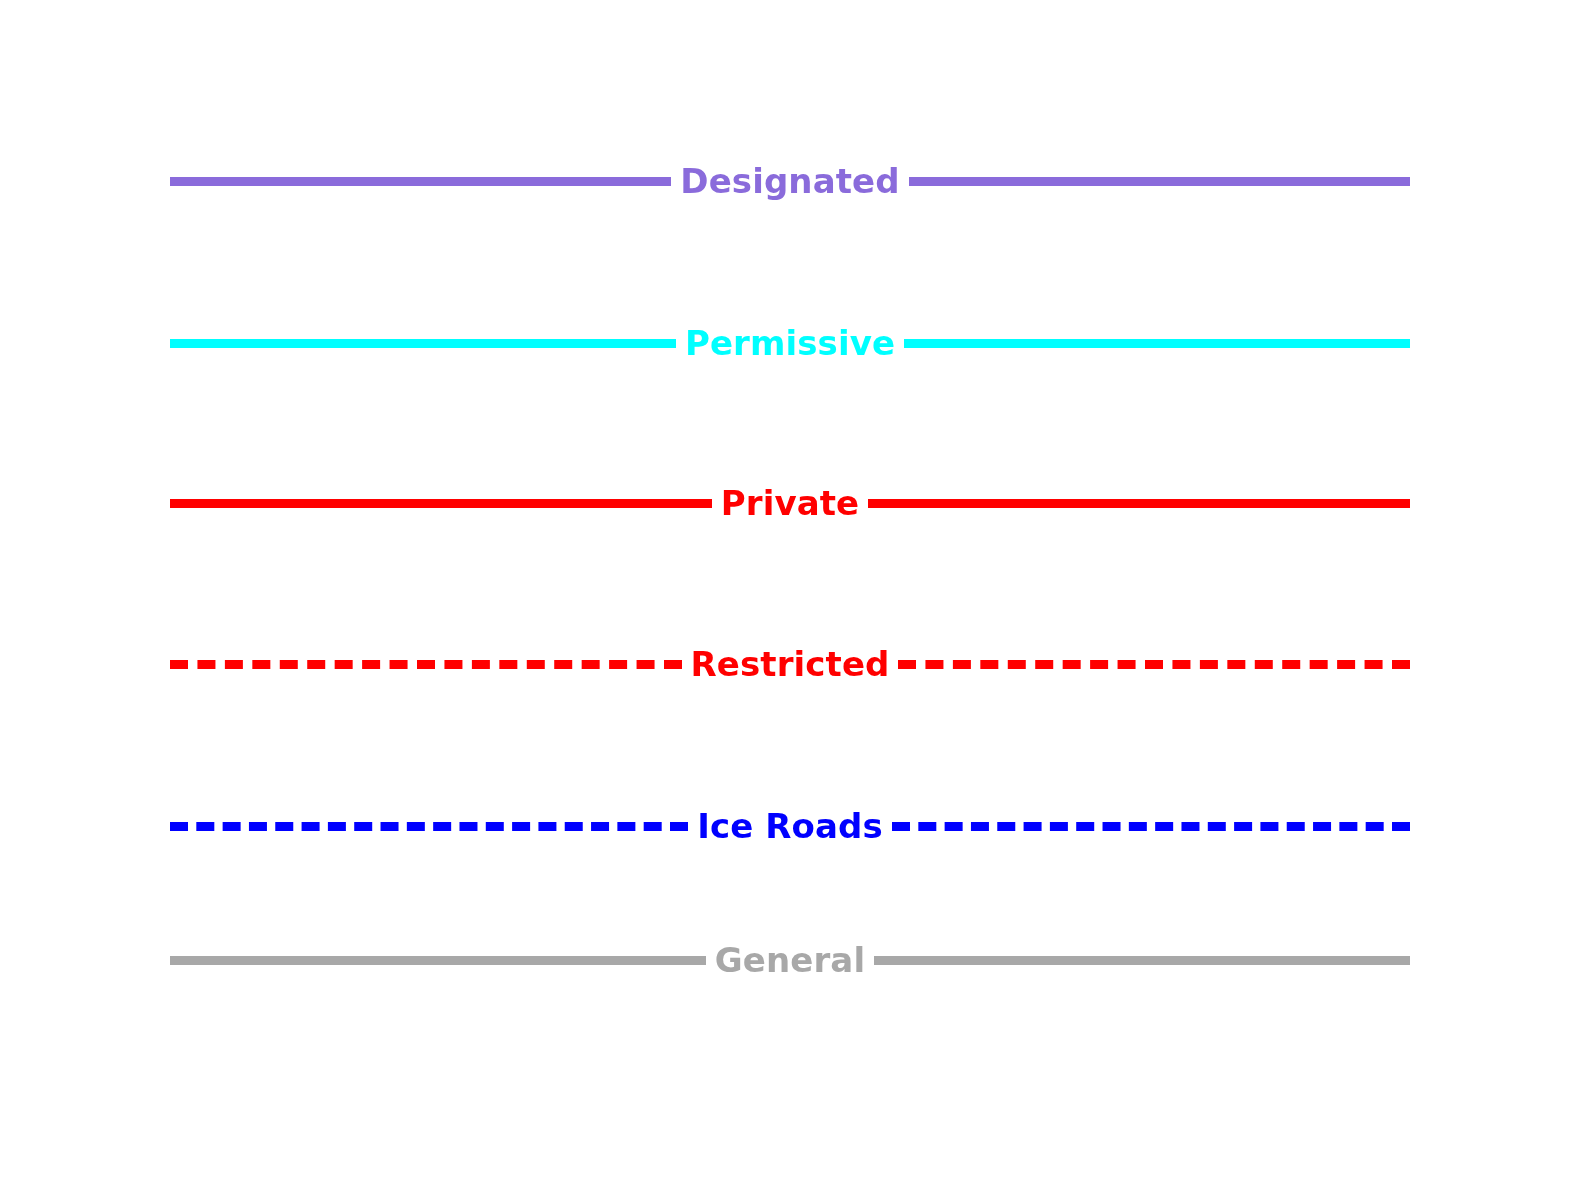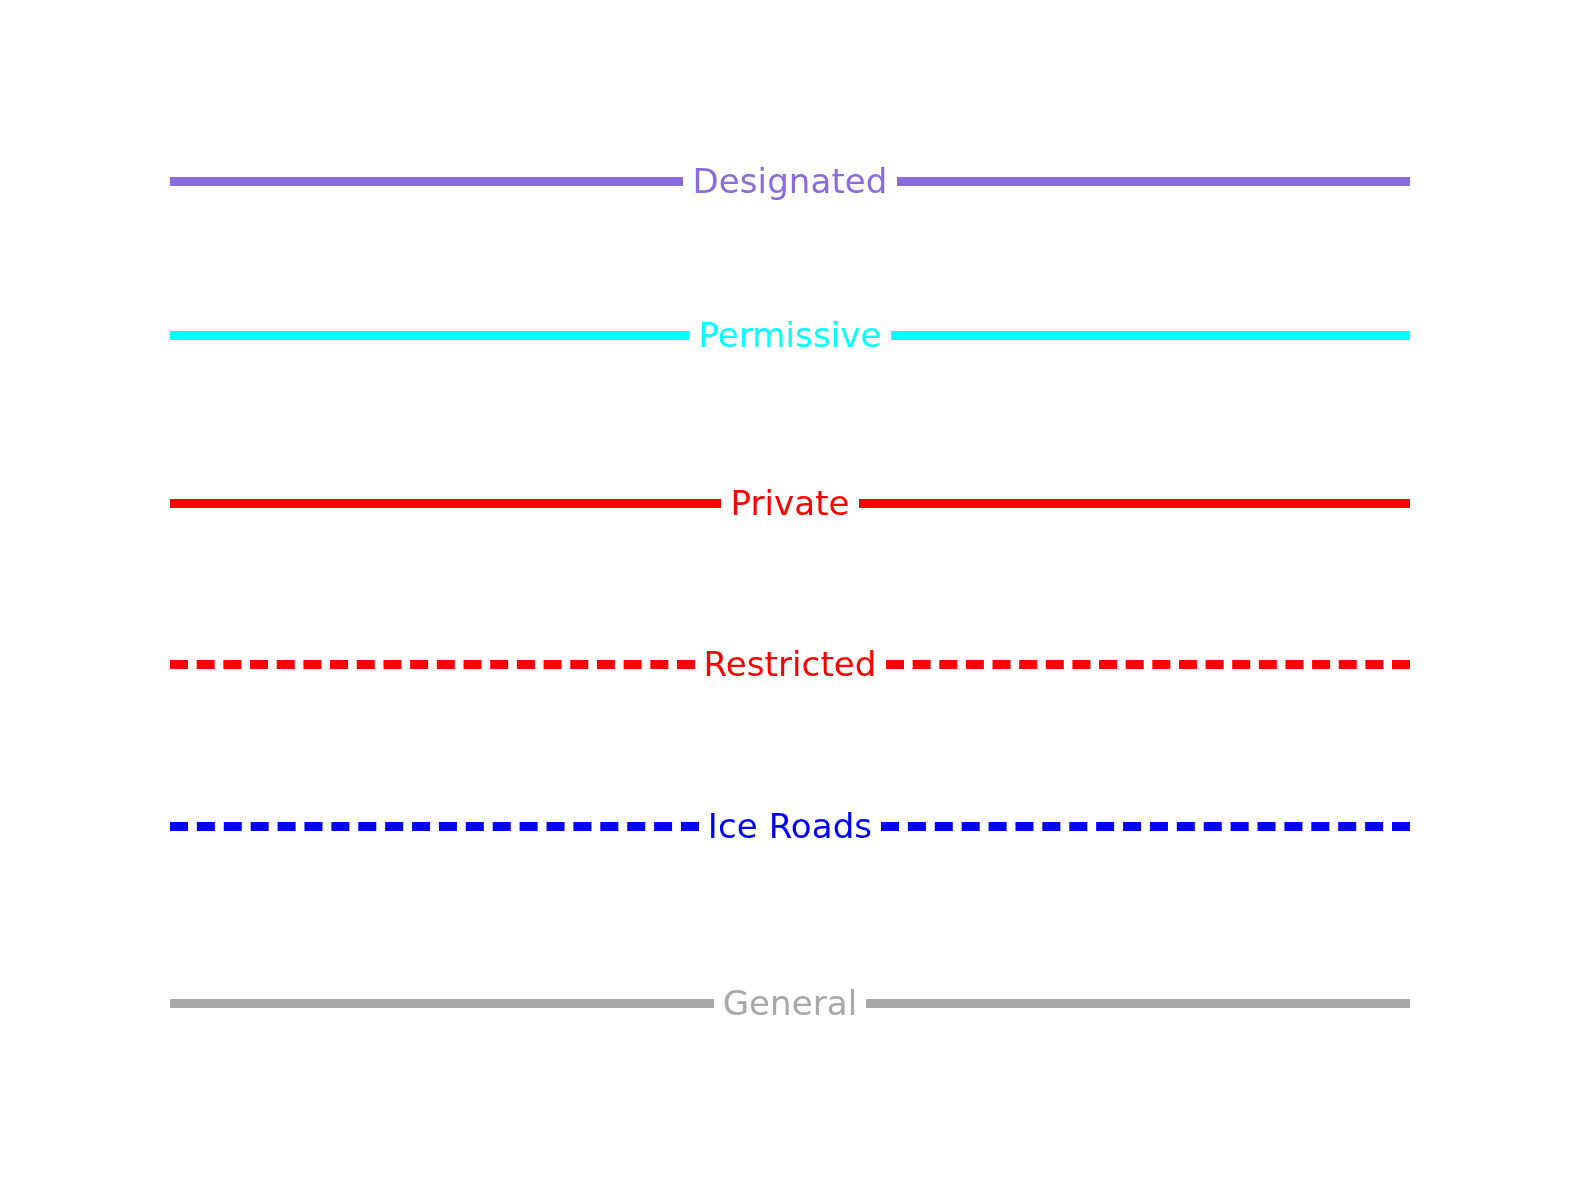--- a/index.html
+++ b/index.html
@@ -31,39 +31,39 @@
     border-top-width: 9px;
     border-top-style: solid;
     align-self: center;
   }
   .line-seg.dashed {
     border-top-style: dashed;
   }
   .row-label {
     flex: 0 0 auto;
     font-size: 34px;
-    font-weight: normal;
+    font-weight: bold;
     line-height: 1;
     white-space: nowrap;
     padding: 0 9px;
     letter-spacing: 0.1px;
   }
 </style>
 </head>
 <body>
 
 <div id="canvas">
 
   <div class="legend-row" style="top:151px;">
     <span class="line-seg" style="border-top-color:#8A6BDB;"></span>
     <span class="row-label" style="color:#8A6BDB;">Designated</span>
     <span class="line-seg" style="border-top-color:#8A6BDB;"></span>
   </div>
 
-  <div class="legend-row" style="top:305px;">
+  <div class="legend-row" style="top:313px;">
     <span class="line-seg" style="border-top-color:#00FFFF;"></span>
     <span class="row-label" style="color:#00FFFF;">Permissive</span>
     <span class="line-seg" style="border-top-color:#00FFFF;"></span>
   </div>
 
   <div class="legend-row" style="top:473px;justify-content:flex-end;">
     <span class="line-seg" style="border-top-color:#FF0000;"></span>
     <span class="row-label" style="color:#FF0000;">Private</span>
     <span class="line-seg" style="border-top-color:#FF0000;"></span>
   </div>
@@ -73,19 +73,19 @@
     <span class="row-label" style="color:#0000FF;">Ice Roads</span>
     <span class="line-seg dashed" style="border-top-color:#0000FF;"></span>
   </div>
 
   <div class="legend-row" style="top:634px;">
     <span class="line-seg dashed" style="border-top-color:#FF0000;"></span>
     <span class="row-label" style="color:#FF0000;">Restricted</span>
     <span class="line-seg dashed" style="border-top-color:#FF0000;"></span>
   </div>
 
-  <div class="legend-row" style="top:973px;">
+  <div class="legend-row" style="top:930px;">
     <span class="line-seg" style="border-top-color:#A8A8A8;"></span>
     <span class="row-label" style="color:#A8A8A8;">General</span>
     <span class="line-seg" style="border-top-color:#A8A8A8;"></span>
   </div>
 
 </div>
 
 </body></html>

